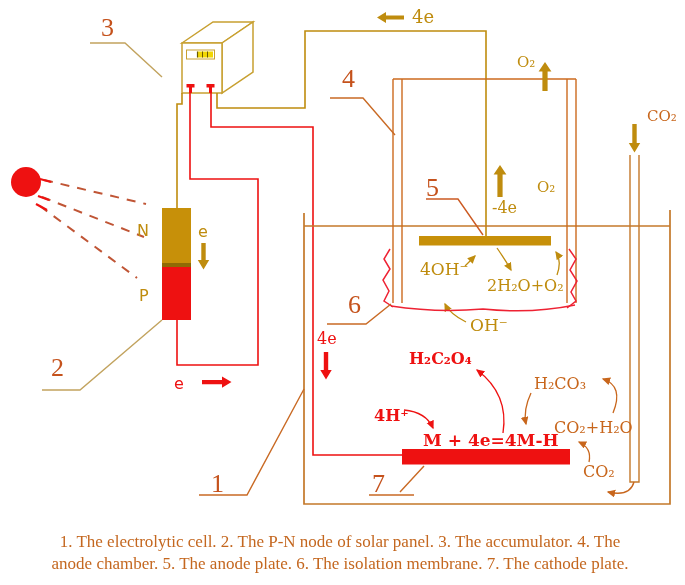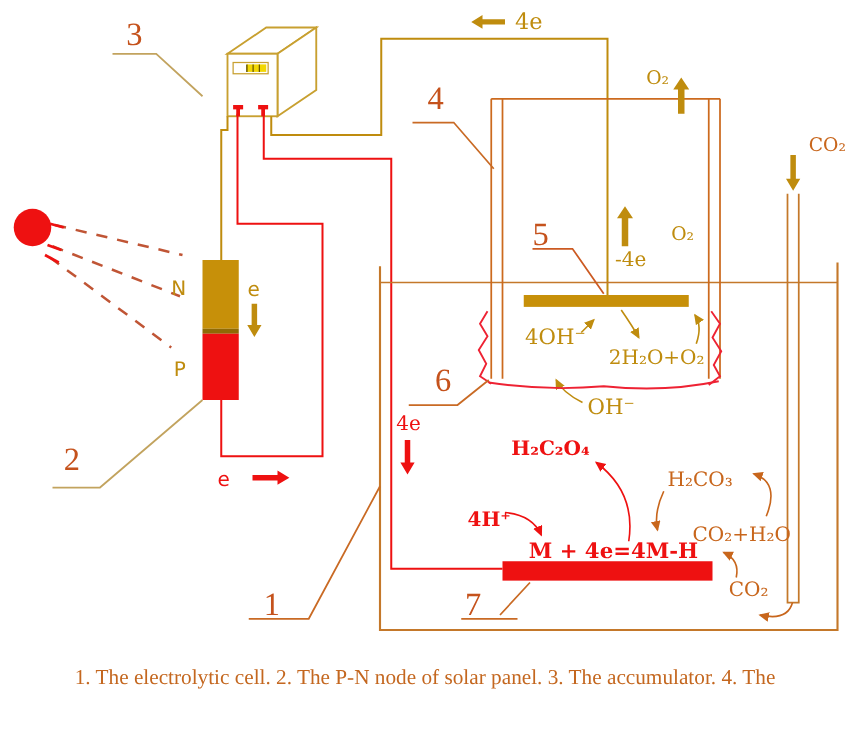--- a/index.html
+++ b/index.html
@@ -160,14 +160,15 @@
     <path d="M327,324 H366 L391,304" fill="none" stroke="#c96a24" stroke-width="1.4"></path>
     <text x="211" y="492" class="num">1</text>
     <path d="M199,495 H247 L304,389" fill="none" stroke="#c96a24" stroke-width="1.4"></path>
     <text x="372" y="492" class="num">7</text>
     <path d="M369,495 H414 M400,492 L424,466" fill="none" stroke="#c96a24" stroke-width="1.4"></path>
   </g>
 </svg>
 
 <div class="caption">
   <div>1. The electrolytic cell.  2. The P-N node of solar panel. 3. The accumulator. 4. The</div>
+  <div>anode chamber. 5. The anode plate. 6. The isolation membrane. 7. The cathode plate.</div>
 </div>
 </div>
 
 </body></html>

